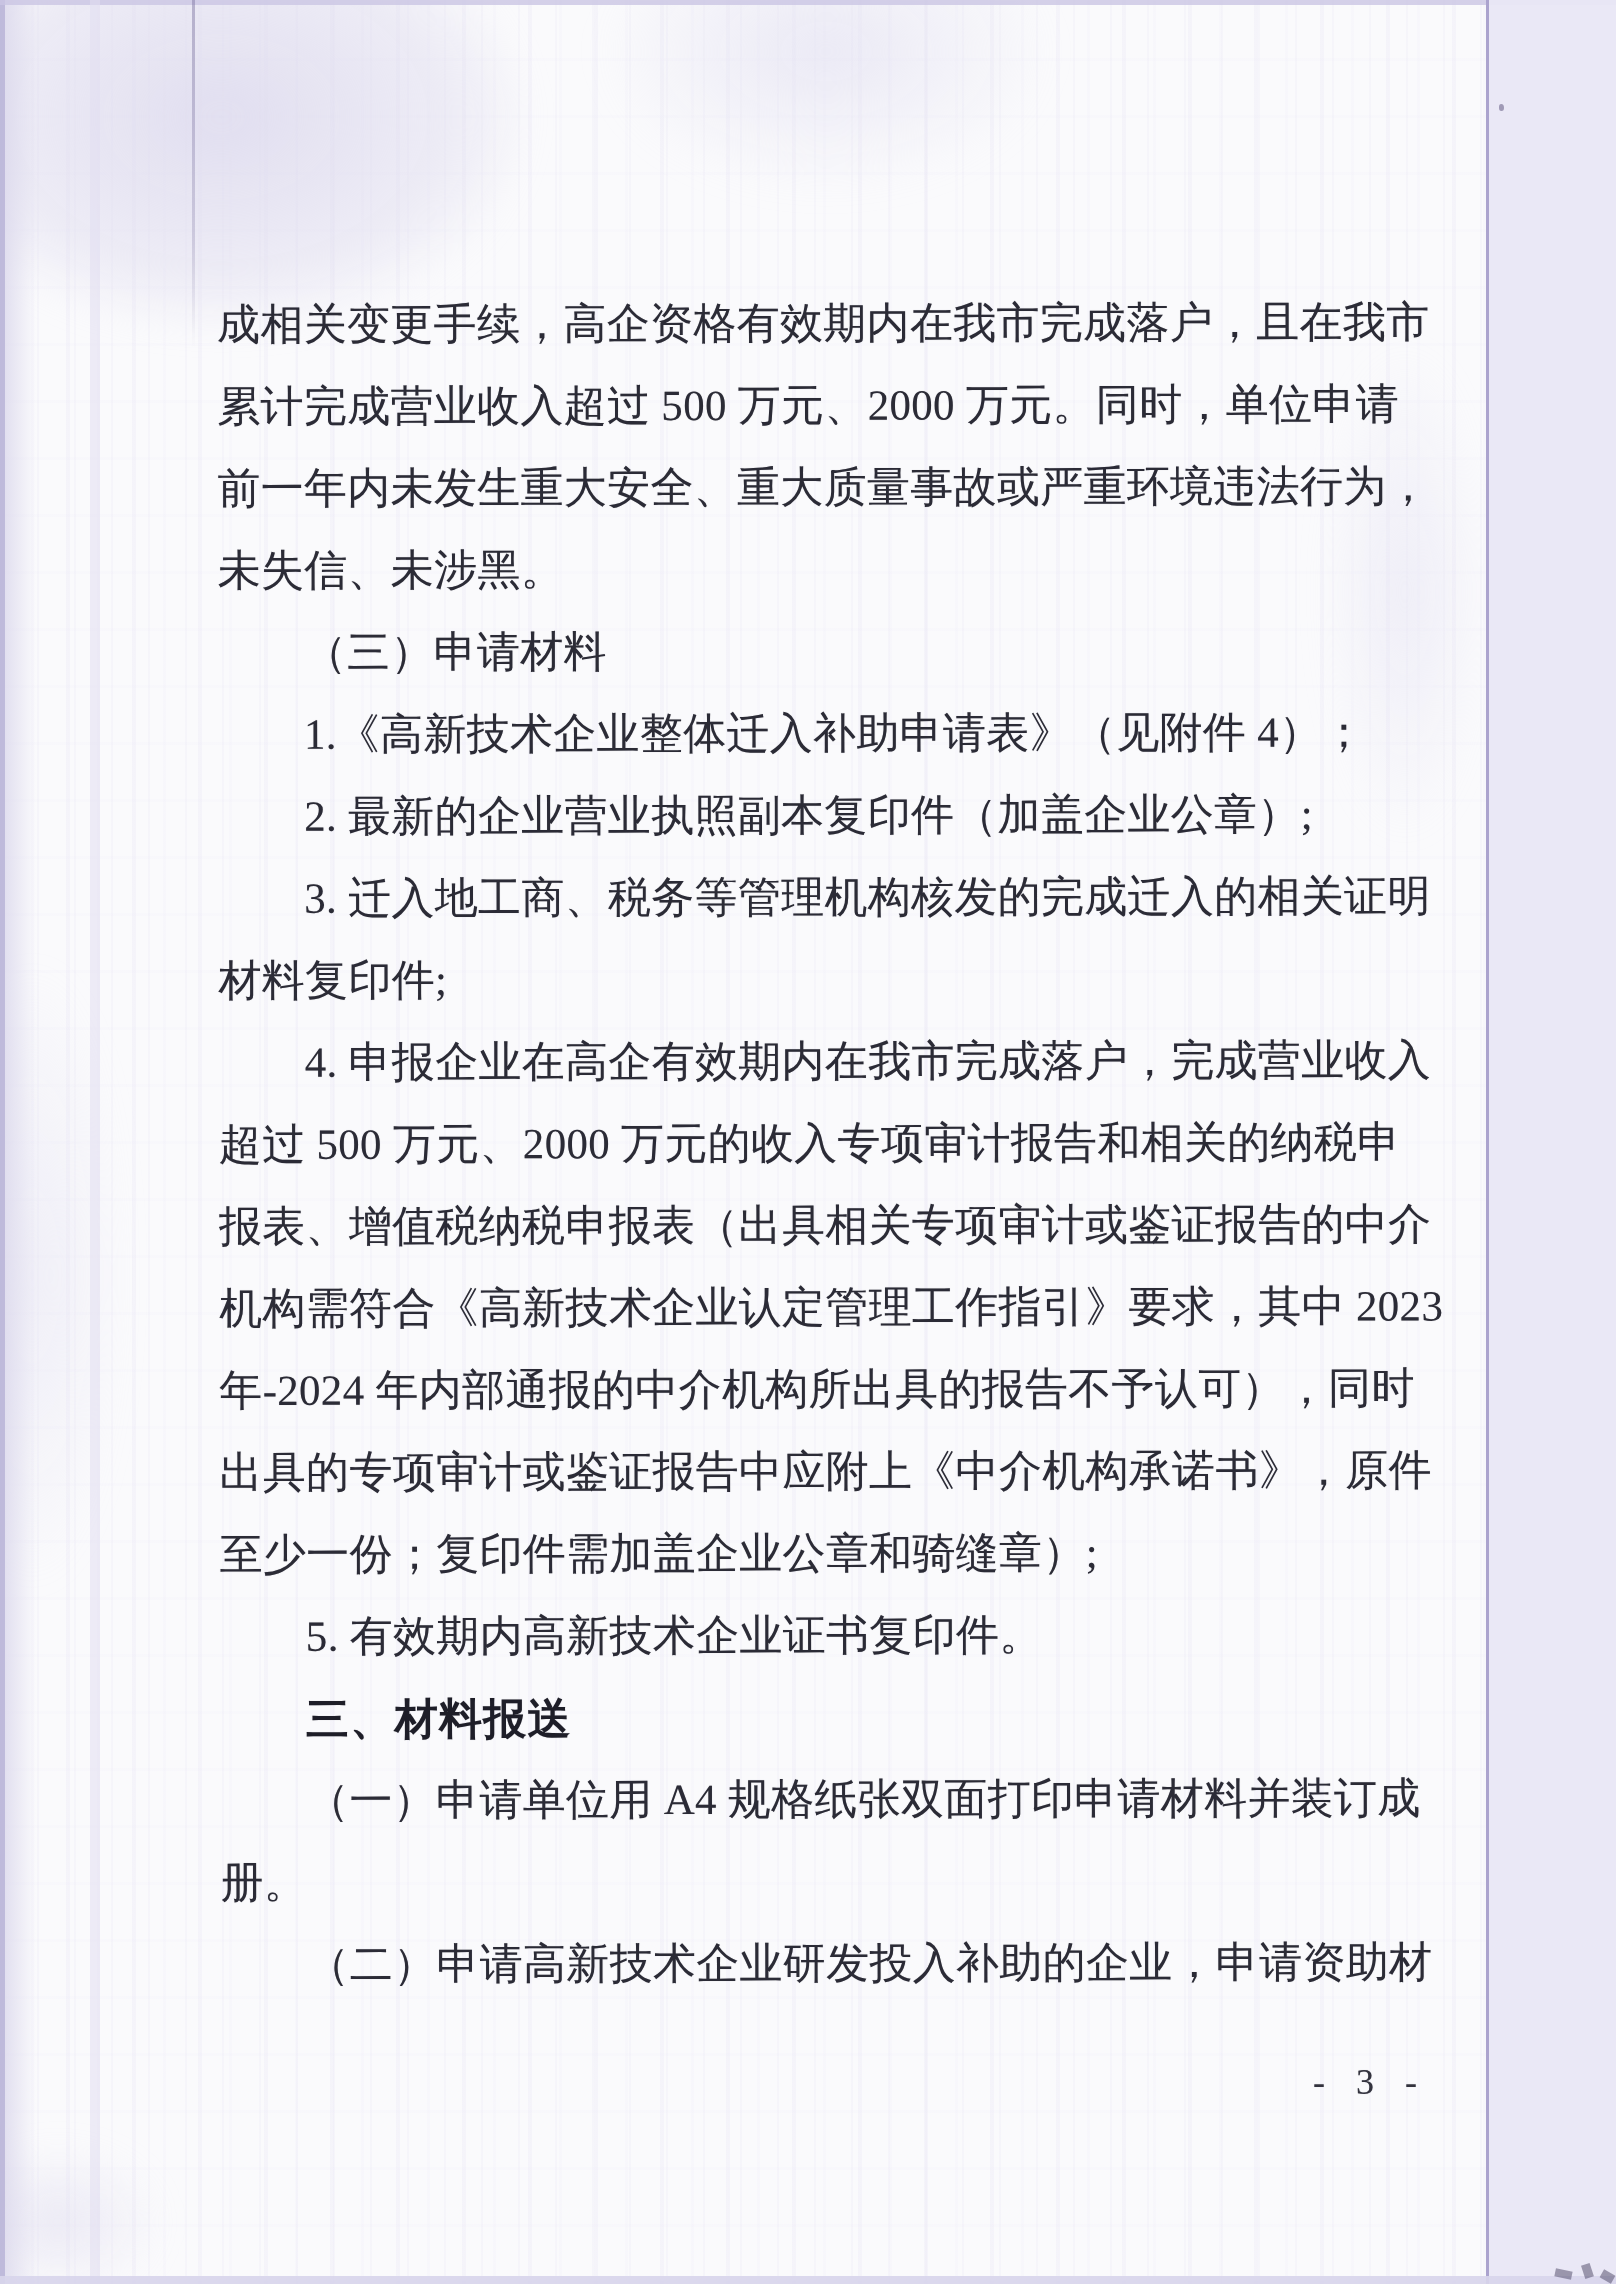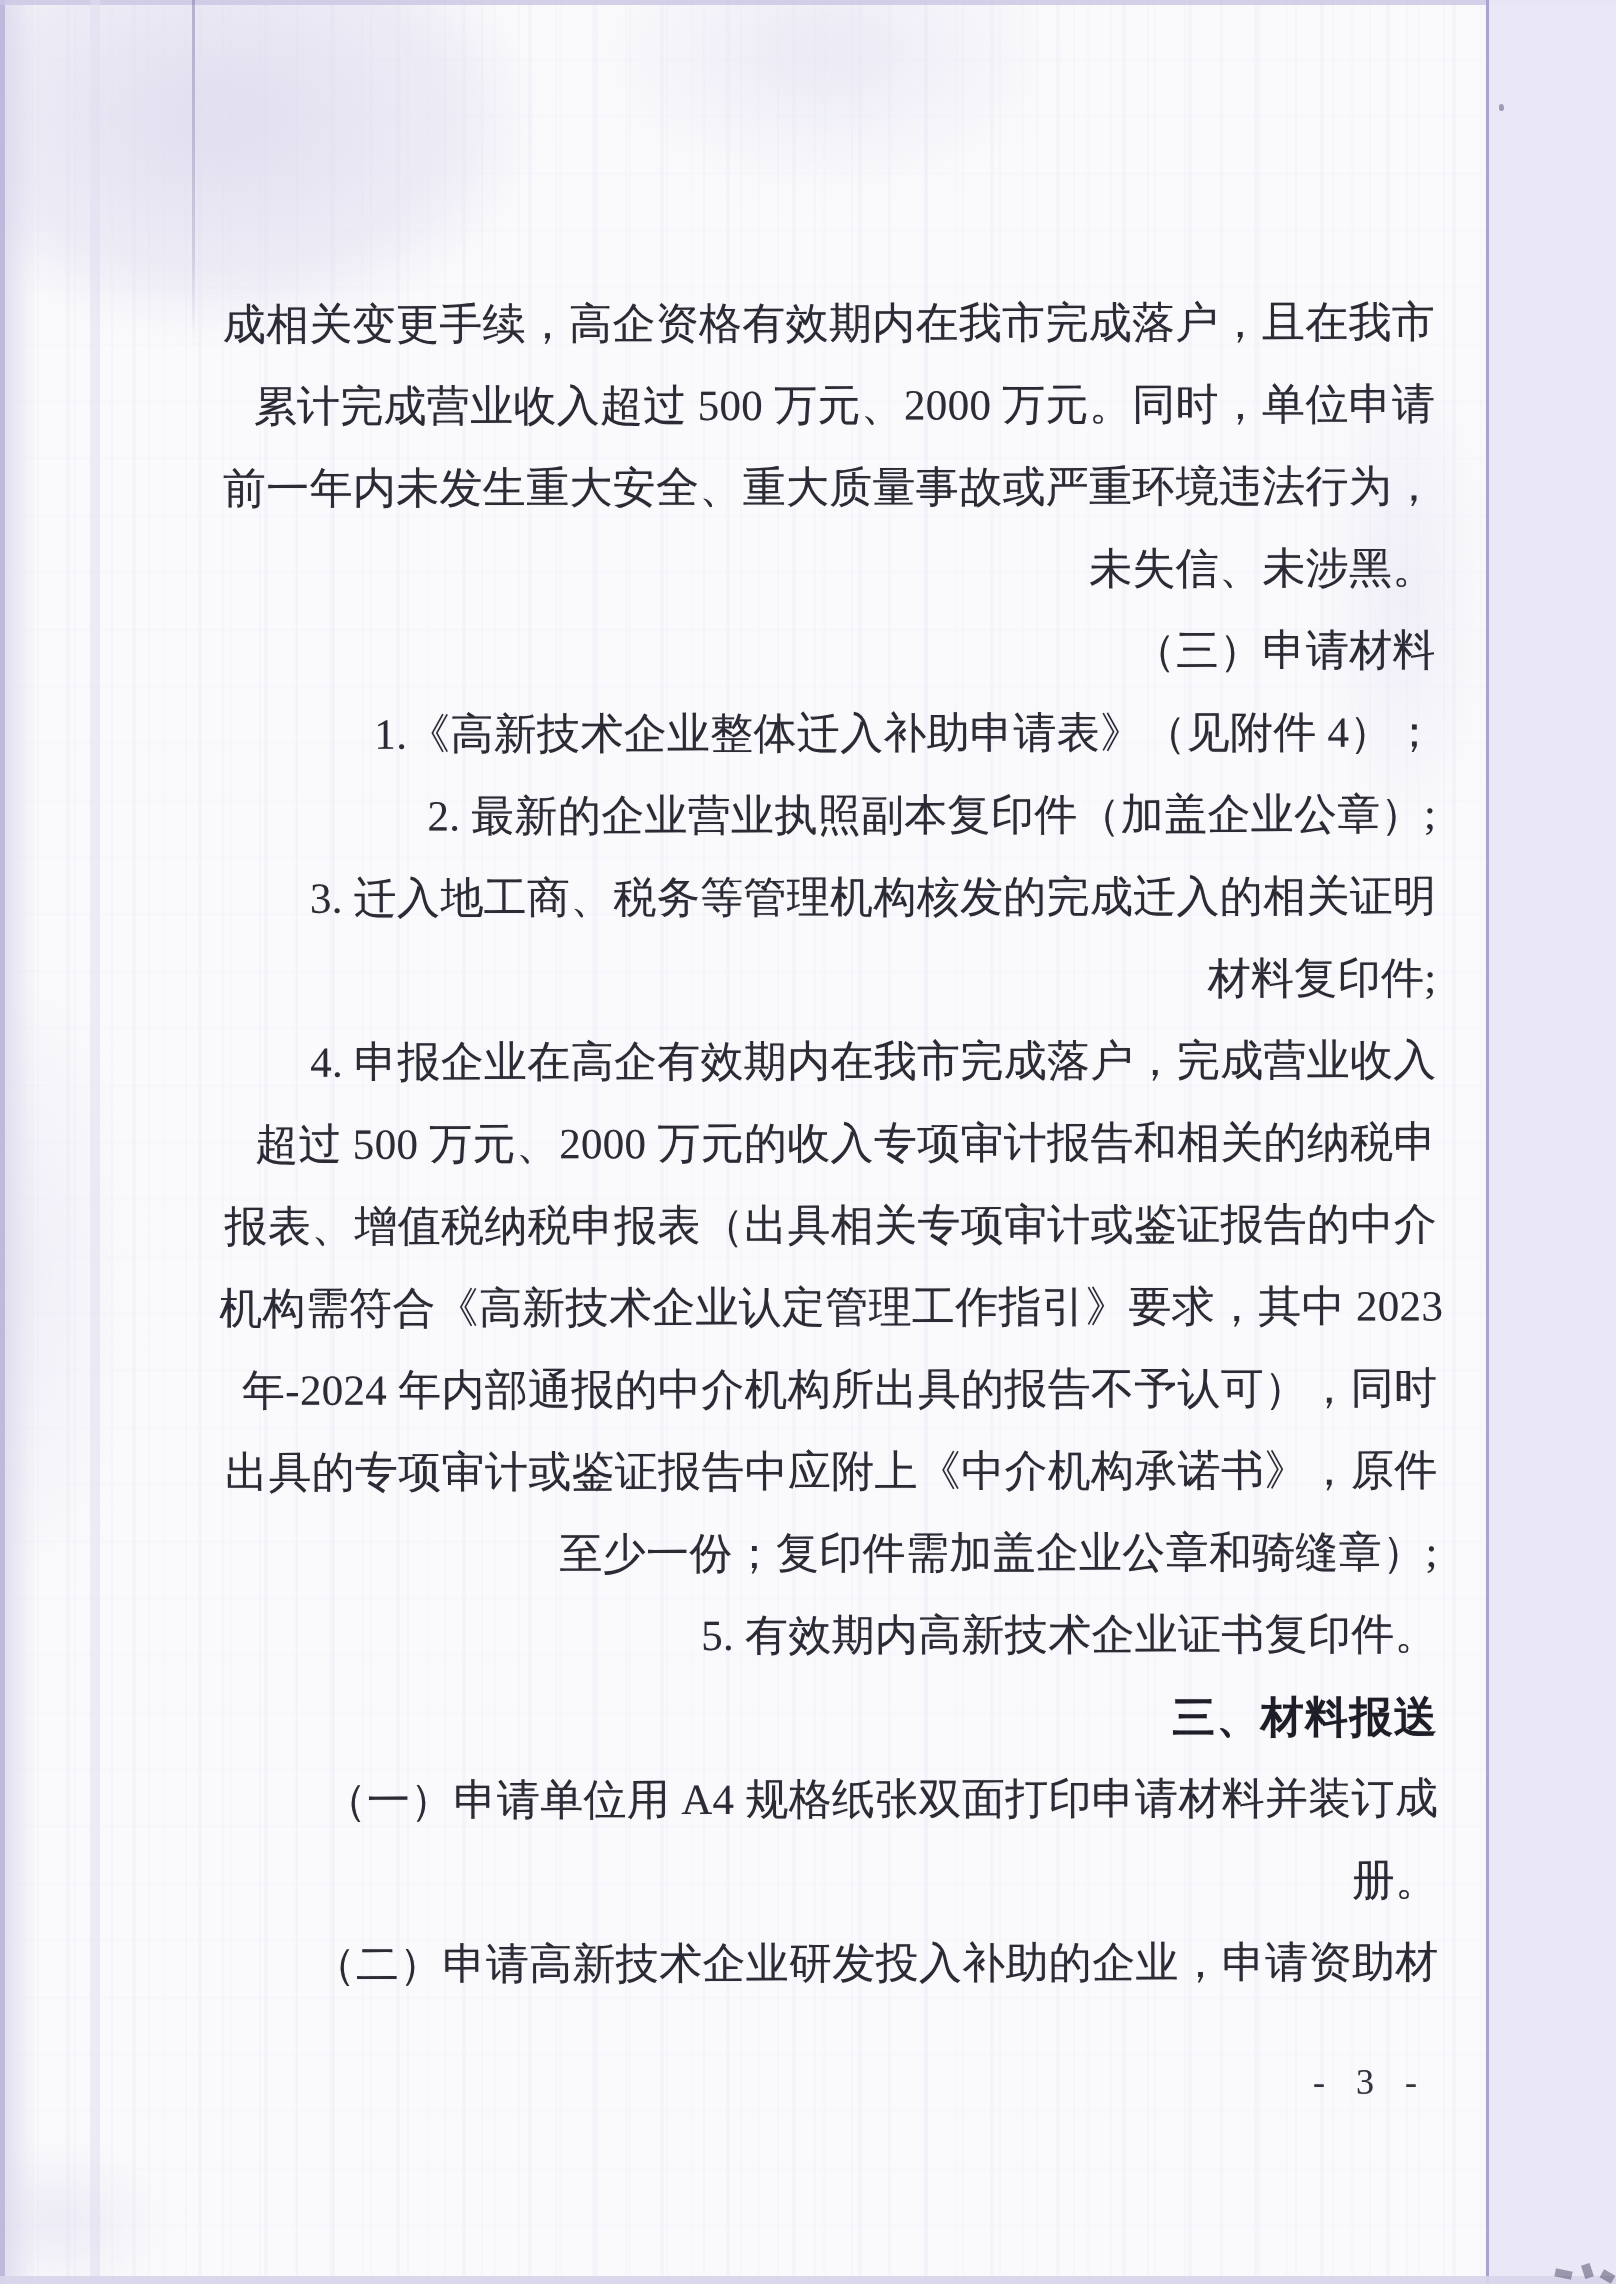--- a/index.html
+++ b/index.html
@@ -11,21 +11,20 @@
     position: relative;
     width: 1616px;
     height: 2284px;
     overflow: hidden;
     background-color: #fafafc;
     background-image:
       repeating-linear-gradient(90deg, rgba(231,228,244,0.28) 0 3.9px, rgba(255,255,255,0) 3.9px 31px, rgba(238,236,248,0.22) 31px 34px, rgba(255,255,255,0) 34px 66px),
       repeating-linear-gradient(90deg, rgba(226,223,241,0.18) 0 2px, rgba(255,255,255,0) 2px 37px),
       repeating-linear-gradient(0deg, rgba(242,241,250,0.25) 0 3.3px, rgba(255,255,255,0) 3.3px 57px);
     font-family: "Liberation Serif", "DejaVu Serif", serif;
-    text-align: right;
   }
   .wash {
     position: absolute;
     border-radius: 50%;
     filter: blur(17px);
     pointer-events: none;
   }
   .wash-tl { left: -78px; top: -91px; width: 599px; height: 416px;
     background: radial-gradient(ellipse at center, rgba(222,219,238,0.9) 0%, rgba(222,219,238,0.45) 55%, rgba(222,219,238,0) 75%); }
   .wash-tc { left: 605px; top: -85px; width: 442px; height: 273px;

